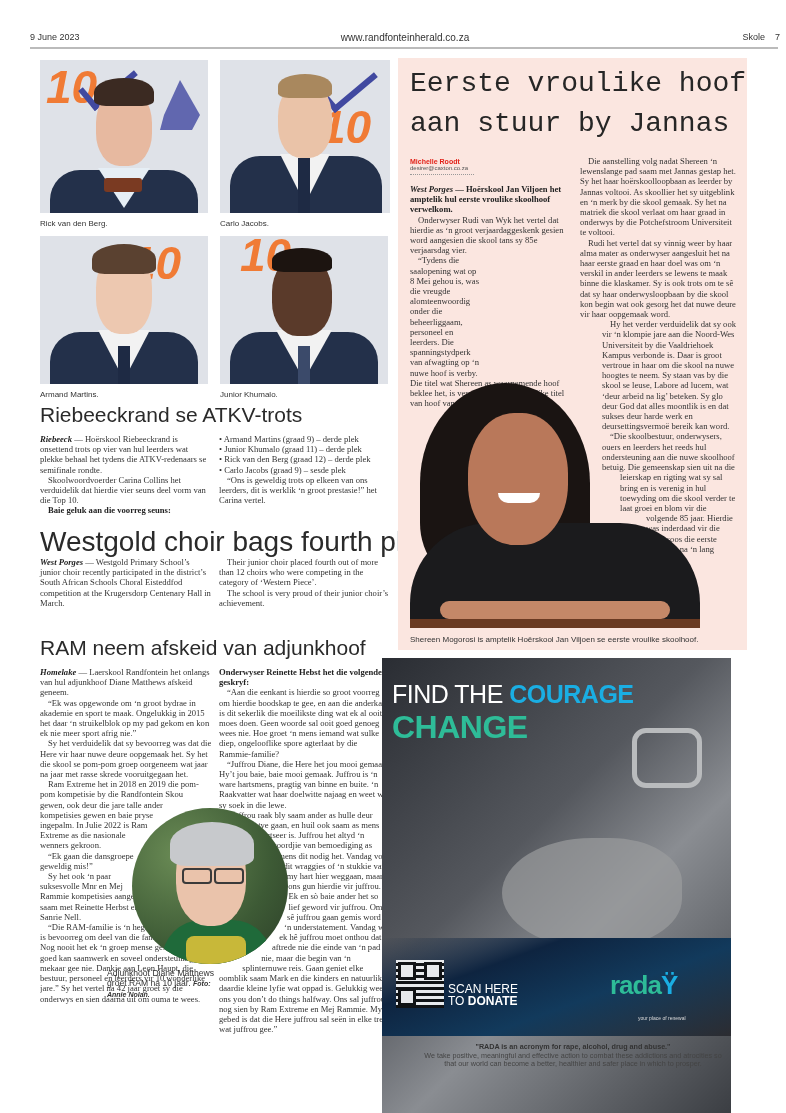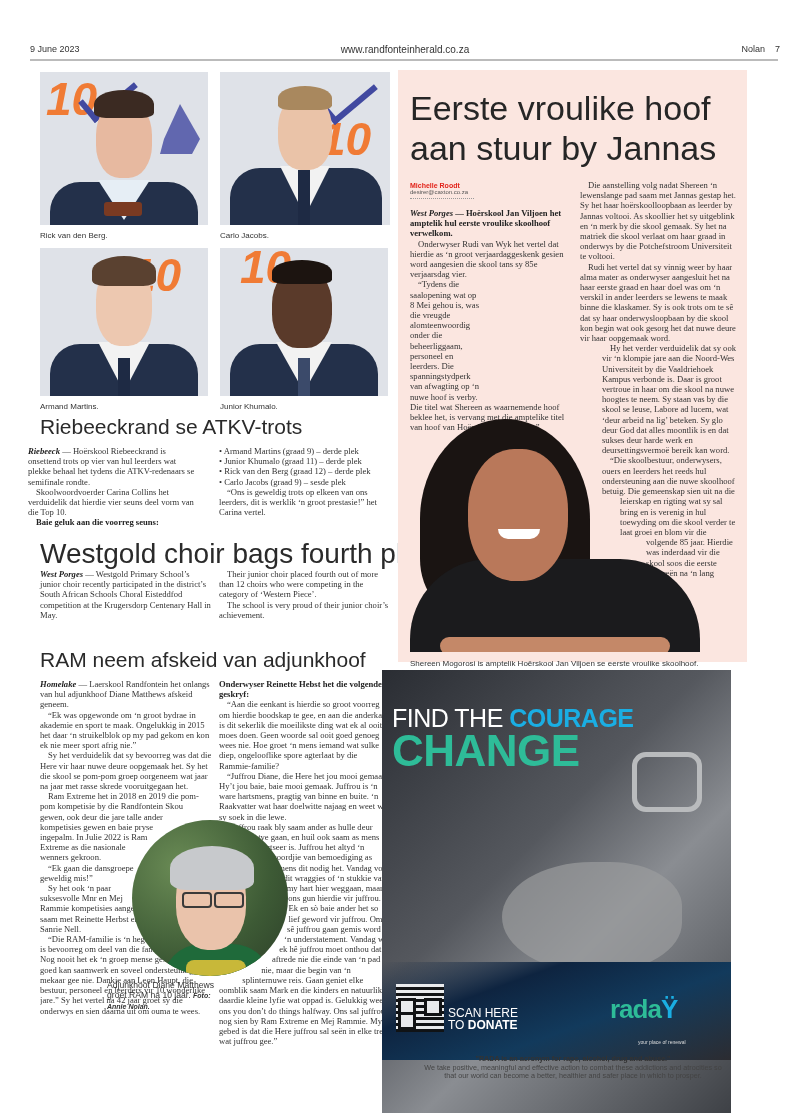--- a/index.html
+++ b/index.html
@@ -1,17 +1,17 @@
 <!DOCTYPE html>
 <html><head>
 <meta charset="utf-8">
 <style>
   html,body{margin:0;padding:0;background:#fff;}
   body{width:786px;height:1113px;position:relative;overflow:hidden;font-family:"Liberation Serif",serif;color:#222;}
-  .abs{position:absolute;margin-top:12px;}
+  .abs{position:absolute;}
   .hdr{top:32px;left:30px;width:750px;height:14px;font-family:"Liberation Sans",sans-serif;font-size:9px;color:#333;}
   .hdr .date{position:absolute;left:0;top:0;}
   .hdr .url{position:absolute;left:0;width:750px;text-align:center;top:0;font-size:10px;}
   .hdr .sec{position:absolute;right:0;top:0;}
   .hdr .pg{margin-left:10px;}
   .rule{top:47px;left:30px;width:748px;height:2px;background:#bbb;}
   .photo{background:#dfe2e8;overflow:hidden;}
   .photo .bg10{position:absolute;font-family:"Liberation Sans",sans-serif;font-style:italic;font-weight:bold;color:#f07b35;font-size:46px;}
   .photo .tick{position:absolute;border-bottom:6px solid #4149a0;border-left:6px solid #4149a0;transform:rotate(-40deg);}
   .photo .head{position:absolute;border-radius:45% 45% 42% 42%;}
@@ -28,21 +28,21 @@
   .feature{top:58px;left:398px;width:349px;height:592px;background:#fbe6e0;}
   .ad{top:658px;left:382px;width:349px;height:458px;background:linear-gradient(135deg,#2a2d33 0%,#55585e 40%,#8a8d92 60%,#3a3d42 100%);overflow:hidden;}
   .qr{background:#fff;}
 </style>
 </head>
 <body>
 
 <div class="abs hdr">
   <span class="date">9 June 2023</span>
   <span class="url">www.randfonteinherald.co.za</span>
-  <span class="sec"><span>Nolan</span><span class="pg">7</span></span>
+  <span class="sec"><span>Skole</span><span class="pg">7</span></span>
 </div>
 <div class="abs rule"></div>
 
 <div class="abs photo" style="left:40px;top:60px;width:168px;height:153px;">
   <span class="bg10" style="left:6px;top:0;">10</span>
   <div class="tick" style="left:40px;top:10px;width:50px;height:20px;"></div>
   <div class="abs" style="left:120px;top:20px;width:40px;height:50px;background:#4149a0;clip-path:polygon(50% 0,100% 70%,80% 100%,0 100%,10% 70%);opacity:.8;"></div>
   <div class="blazer" style="left:10px;top:110px;width:148px;height:50px;"></div>
   <div class="shirt" style="left:58px;top:108px;width:52px;height:40px;"></div>
   <div class="abs" style="left:64px;top:118px;width:38px;height:14px;background:#7a3a22;border-radius:3px;"></div>
@@ -76,36 +76,36 @@
   <span class="bg10" style="left:20px;top:-8px;">10</span>
   <div class="blazer" style="left:10px;top:96px;width:148px;height:60px;"></div>
   <div class="shirt" style="left:56px;top:94px;width:56px;height:50px;background:#f2f2f2;"></div>
   <div class="tie" style="left:78px;top:110px;width:12px;height:40px;background:#3b4a6a;"></div>
   <div class="head" style="left:52px;top:20px;width:60px;height:80px;background:#5a3a2a;"></div>
   <div class="hair" style="left:52px;top:12px;width:60px;height:24px;background:#1c1410;"></div>
 </div>
 <div class="abs cap" style="left:220px;top:390px;">Junior Khumalo.</div>
 
 <div class="abs h-sans" style="left:40px;top:403px;font-size:21px;">Riebeeckrand se ATKV-trots</div>
-<div class="abs body" style="left:28px;top:434px;width:170px;">
+<div class="abs body" style="left:40px;top:434px;width:170px;">
   <p class="noind"><b><i>Riebeeck</i></b><span> — Hoërskool Riebeeckrand is onsettend trots op vier van hul leerders wat plekke behaal het tydens die ATKV-redenaars se semifinale rondte.</span></p>
   <p>Skoolwoordvoerder Carina Collins het verduidelik dat hierdie vier seuns deel vorm van die Top 10.</p>
   <p><b>Baie geluk aan die voorreg seuns:</b></p>
 </div>
 <div class="abs body" style="left:219px;top:434px;width:172px;">
   <p class="noind">• Armand Martins (graad 9) – derde plek</p>
   <p class="noind">• Junior Khumalo (graad 11) – derde plek</p>
   <p class="noind">• Rick van den Berg (graad 12) – derde plek</p>
   <p class="noind">• Carlo Jacobs (graad 9) – sesde plek</p>
   <p>“Ons is geweldig trots op elkeen van ons leerders, dit is werklik ‘n groot prestasie!” het Carina vertel.</p>
 </div>
 
 <div class="abs h-sans" style="left:40px;top:526px;font-size:28px;">Westgold choir bags fourth place</div>
 <div class="abs body" style="left:40px;top:557px;width:172px;">
-  <p class="noind"><b><i>West Porges</i></b><span> — Westgold Primary School’s junior choir recently participated in the district’s South African Schools Choral Eisteddfod competition at the Krugersdorp Centenary Hall in May.</span></p>
+  <p class="noind"><b><i>West Porges</i></b><span> — Westgold Primary School’s junior choir recently participated in the district’s South African Schools Choral Eisteddfod competition at the Krugersdorp Centenary Hall in March.</span></p>
 </div>
 <div class="abs body" style="left:219px;top:557px;width:172px;">
   <p>Their junior choir placed fourth out of more than 12 choirs who were competing in the category of ‘Western Piece’.</p>
   <p>The school is very proud of their junior choir’s achievement.</p>
 </div>
 
 <div class="abs h-sans" style="left:40px;top:636px;font-size:21px;">RAM neem afskeid van adjunkhoof</div>
 <div class="abs body" style="left:40px;top:667px;width:172px;height:440px;overflow:hidden;">
   <p class="noind"><b><i>Homelake</i></b><span> — Laerskool Randfontein het onlangs van hul adjunkhoof Diane Matthews afskeid geneem.</span></p>
   <p>“Ek was opgewonde om ‘n groot bydrae in akademie en sport te maak. Ongelukkig in 2015 het daar ‘n struikelblok op my pad gekom en kon ek nie meer sport afrig nie.”</p>
@@ -128,21 +128,21 @@
   <div class="abs" style="left:30px;top:112px;width:110px;height:60px;background:#1f6a3a;border-radius:40px 40px 0 0;"></div>
   <div class="abs" style="left:54px;top:128px;width:60px;height:28px;background:#e6c53a;border-radius:8px;opacity:.85;"></div>
   <div class="abs" style="left:44px;top:22px;width:70px;height:96px;background:#eac3ab;border-radius:45%;"></div>
   <div class="abs" style="left:38px;top:14px;width:84px;height:44px;background:#c7c9cc;border-radius:50% 50% 20% 20%;"></div>
   <div class="abs" style="left:50px;top:60px;width:26px;height:12px;border:2px solid #3a3a3a;border-radius:4px;"></div>
   <div class="abs" style="left:82px;top:60px;width:26px;height:12px;border:2px solid #3a3a3a;border-radius:4px;"></div>
 </div>
 <div class="abs cap" style="left:107px;top:968px;width:120px;font-size:8.6px;line-height:10px;"><span>Adjunkhoof Diane Matthews groet RAM na 10 jaar.</span> <b><i style="font-size:7px;">Foto: Annie Nolan.</i></b></div>
 
 <div class="abs feature">
-  <div class="abs" style="left:12px;top:6px;font-family:Liberation Sans, sans-serif;font-size:34px;line-height:40px;color:#262626;">
+  <div class="abs" style="left:12px;top:6px;font-family:Liberation Mono, monospace;font-size:28px;line-height:40px;color:#262626;">
     <div>Eerste vroulike hoof</div>
     <div>aan stuur by Jannas</div>
   </div>
   <div class="abs" style="left:12px;top:100px;font-family:'Liberation Sans',sans-serif;">
     <div style="color:#e2231a;font-weight:bold;font-size:7px;">Michelle Roodt</div>
     <div style="color:#555;font-size:6px;border-bottom:1px dotted #999;padding-bottom:3px;width:64px;">desirer@caxton.co.za</div>
   </div>
   <div class="abs body" style="left:12px;top:126px;width:162px;">
     <p class="noind"><b><i>West Porges</i><span> — Hoërskool Jan Viljoen het amptelik hul eerste vroulike skoolhoof verwelkom.</span></b></p>
     <p>Onderwyser Rudi van Wyk het vertel dat hierdie as ‘n groot verjaardaggeskenk gesien word aangesien die skool tans sy 85e verjaarsdag vier.</p>
@@ -167,21 +167,21 @@
     <div class="abs" style="left:88px;top:110px;width:42px;height:10px;background:#fff;border-radius:0 0 20px 20px;"></div>
     <div class="abs" style="left:30px;top:218px;width:230px;height:18px;background:#c48868;border-radius:10px;"></div>
     <div class="abs" style="left:0;top:236px;width:290px;height:9px;background:#6a3a22;"></div>
   </div>
   <div class="abs cap" style="left:12px;top:577px;font-size:8px;">Shereen Mogorosi is amptelik Hoërskool Jan Viljoen se eerste vroulike skoolhoof.</div>
 </div>
 
 <div class="abs ad">
   <div class="abs" style="left:10px;top:24px;font-family:'Liberation Sans',sans-serif;font-size:25px;line-height:25px;letter-spacing:-0.5px;">
     <div><span style="color:#fff;">FIND THE </span><span style="color:#1aaee3;font-weight:bold;">COURAGE</span></div>
-    <div style="color:#2ebc98;font-weight:bold;font-size:44px;line-height:40px;">CHANGE</div>
+    <div style="color:#2ebc98;font-weight:bold;font-size:32px;line-height:40px;">CHANGE</div>
   </div>
   <div class="abs" style="left:120px;top:180px;width:180px;height:110px;background:#9b9c9e;border-radius:50% 40% 45% 50%;opacity:.7;"></div>
   <div class="abs" style="left:250px;top:70px;width:60px;height:50px;border:5px solid #b9bbbd;border-radius:14px;"></div>
   <div class="abs" style="left:0;top:280px;width:349px;height:98px;background:linear-gradient(160deg,rgba(14,36,64,0) 0%,#0e2440 30%,#123a5c 60%,rgba(40,40,45,.9) 100%);"></div>
   <div class="abs qr" style="left:14px;top:302px;width:48px;height:48px;background:repeating-linear-gradient(0deg,#111 0 3px,#fff 3px 6px),#fff;opacity:.9;">
     <div class="abs" style="left:2px;top:2px;width:12px;height:12px;border:3px solid #111;background:#fff;"></div>
     <div class="abs" style="right:2px;top:2px;width:12px;height:12px;border:3px solid #111;background:#fff;"></div>
     <div class="abs" style="left:2px;bottom:2px;width:12px;height:12px;border:3px solid #111;background:#fff;"></div>
   </div>
   <div class="abs" style="left:66px;top:325px;font-family:'Liberation Sans',sans-serif;color:#fff;font-size:12px;line-height:12px;">

